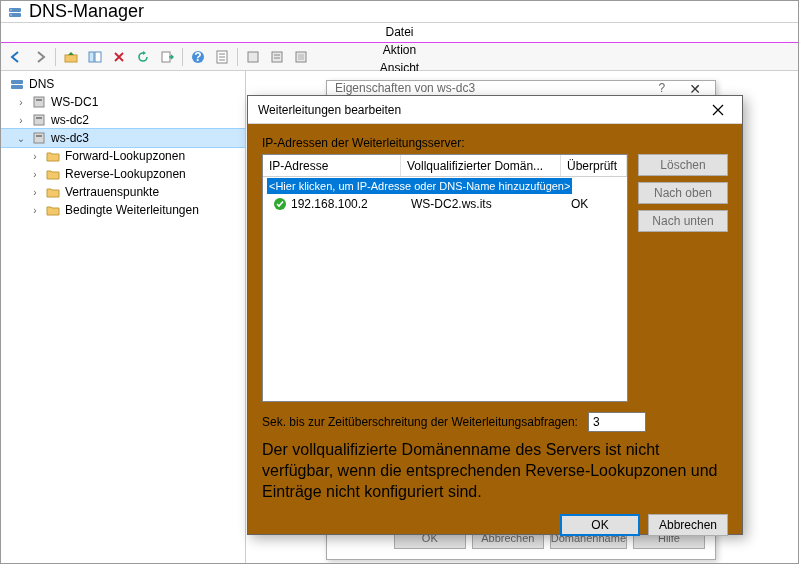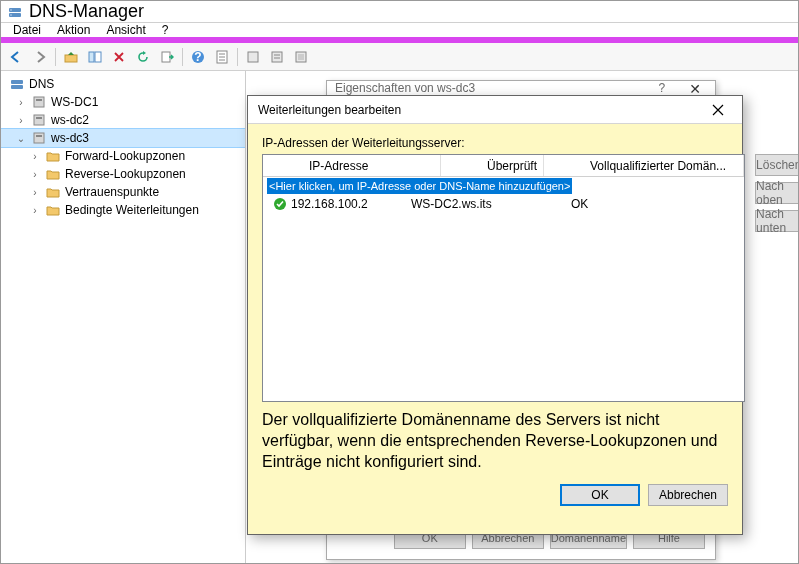--- a/index.html
+++ b/index.html
@@ -4,21 +4,21 @@
 <style>
 * { box-sizing: border-box; margin: 0; padding: 0; font-family: "Segoe UI", Tahoma, sans-serif; font-size: 12px; }
 body { background: #fff; width: 799px; height: 564px; overflow: hidden; position: relative; border: 1px solid #999; }
 
 
 .titlebar { height: 22px; display: flex; align-items: center; padding: 2px 6px; background: #fff; border-bottom: 1px solid #d0d0d0; }
 .titlebar .icon { width: 16px; height: 16px; margin-right: 6px; }
 .titlebar .title { font-size: 18px; color: #000; }
 
 
-.menubar { height: 20px; display: flex; align-items: center; padding: 0 4px; background: #fff; border-bottom: 6px solid #d946ef; }
+.menubar { height: 20px; display: flex; align-items: center; padding: 0 4px; background: #fff; border-bottom: 1px solid #d946ef; flex-direction: column; }
 .menubar .menu-item { padding: 2px 8px; cursor: default; }
 
 
 .toolbar { height: 28px; display: flex; align-items: center; padding: 2px 4px; background: #f7f7f7; border-bottom: 1px solid #d0d0d0; gap: 2px; }
 .tb-btn { width: 22px; height: 22px; display: flex; align-items: center; justify-content: center; border: 1px solid transparent; }
 .tb-sep { width: 1px; height: 18px; background: #ccc; margin: 0 2px; }
 
 
 .main { display: flex; height: calc(100% - 70px); }
 .tree-pane { width: 245px; border-right: 1px solid #ccc; padding: 4px 0; overflow: auto; background: #fff; }
@@ -34,30 +34,30 @@
 
 
 .bg-dialog { position: absolute; left: 325px; top: 79px; width: 390px; height: 480px; background: #fff; border: 1px solid #aaa; box-shadow: 2px 2px 6px rgba(0,0,0,0.2); }
 .bg-dialog .dlg-title { height: 26px; display: flex; padding: 0 8px; justify-content: space-between; color: #6a6a6a; }
 .bg-dialog .dlg-close { font-size: 14px; color: #333; padding: 0 6px; }
 .bg-dialog .dlg-q { font-size: 12px; color: #6a6a6a; padding: 0 8px; }
 .bg-dialog .dlg-buttons { position: absolute; bottom: 10px; right: 10px; display: flex; gap: 6px; }
 .bg-btn { min-width: 72px; height: 22px; border: 1px solid #adadad; background: #e1e1e1; color: #6a6a6a; display: flex; align-items: center; justify-content: center; font-size: 11px; }
 
 
-.fg-dialog { position: absolute; left: 246px; top: 94px; width: 496px; height: 440px; background: #fef9c3; border: 1px solid #646464; box-shadow: 4px 4px 12px rgba(0,0,0,0.3); }
+.fg-dialog { position: absolute; left: 246px; top: 94px; width: 496px; height: 440px; background: #a16207; border: 1px solid #646464; box-shadow: 4px 4px 12px rgba(0,0,0,0.3); }
 .fg-titlebar { height: 28px; background: #fff; display: flex; align-items: center; justify-content: space-between; padding: 0 4px 0 10px; border-bottom: 1px solid #d5d5d5; }
 .fg-titlebar .fg-title { font-size: 12px; }
 .fg-close { width: 40px; height: 26px; display: flex; align-items: center; justify-content: center; font-size: 12px; }
 .fg-body { padding: 12px 14px; }
 .fg-label { margin-bottom: 4px; }
 .fg-row { display: flex; gap: 10px; align-items: flex-start; }
 .fg-list { flex: 1; height: 248px; background: #fff; border: 1px solid #828790; }
 .fg-list-header { display: flex; height: 22px; border-bottom: 1px solid #d0d0d0; }
-.fg-list-header .col { padding: 2px 6px; border-right: 1px solid #e0e0e0; font-size: 12px; background: #fff; display: flex; align-items: center; margin-left: 40px; }
+.fg-list-header .col { padding: 2px 6px; border-right: 1px solid #e0e0e0; font-size: 12px; background: #fff; display: flex; align-items: center; }
 .col-ip { width: 138px; }
 .col-fqdn { width: 160px; }
 .col-ok { flex: 1; }
 .fg-list-body { }
 .fg-list-row { display: flex; height: 18px; align-items: center; }
 .fg-list-row .col { padding: 0 10px; font-size: 12px; display: flex; align-items: center; gap: 4px; }
 .fg-list-row.hint { }
 .fg-list-row.hint .hint-cell { margin: 1px 4px; padding: 1px 2px; color: #fff; background: #0078d7; font-size: 11px; height: 16px; display: inline-flex; align-items: center; }
 .fg-side { width: 90px; display: flex; flex-direction: column; gap: 6px; }
 .fg-side .btn { height: 22px; border: 1px solid #adadad; background: #e1e1e1; color: #6d6d6d; display: flex; align-items: center; justify-content: center; font-size: 12px; }
@@ -274,22 +274,22 @@
           <path d="M1 1 L11 11 M11 1 L1 11" stroke="#000" stroke-width="1.2"></path>
         </svg>
     </div>
   </div>
   <div class="fg-body">
     <div class="fg-label">IP-Adressen der Weiterleitungsserver:</div>
     <div class="fg-row">
       <div class="fg-list">
         <div class="fg-list-header">
           <div class="col col-ip">IP-Adresse</div>
+          <div class="col col-fqdn">Vollqualifizierter Domän...</div>
           <div class="col col-ok">Überprüft</div>
-          <div class="col col-fqdn">Vollqualifizierter Domän...</div>
         </div>
         <div class="fg-list-body">
           <div class="fg-list-row hint">
             <span class="hint-cell">&lt;Hier klicken, um IP-Adresse oder DNS-Name hinzuzufügen&gt;</span>
           </div>
           <div class="fg-list-row">
             <div class="col col-ip">
               <span class="check-icon">
                 <svg viewBox="0 0 14 14">
                     <circle cx="7" cy="7" r="6" fill="#2fa82f"></circle>
@@ -307,20 +307,24 @@
           </div>
         </div>
       </div>
       <div class="fg-side">
         <div class="btn">Löschen</div>
         <div class="btn">Nach oben</div>
         <div class="btn">Nach unten</div>
       </div>
     </div>
 
+    <div class="fg-timeout-row">
+      <span>Sek. bis zur Zeitüberschreitung der Weiterleitungsabfragen:</span>
+      <input class="fg-timeout-input" value="3" style="">
+    </div>
 
     <div class="fg-note">Der vollqualifizierte Domänenname des Servers ist nicht verfügbar, wenn die entsprechenden Reverse-Lookupzonen und Einträge nicht konfiguriert sind.</div>
 
     <div class="fg-buttons">
       <div class="btn primary">OK</div>
       <div class="btn">Abbrechen</div>
     </div>
   </div>
 </div>
 

